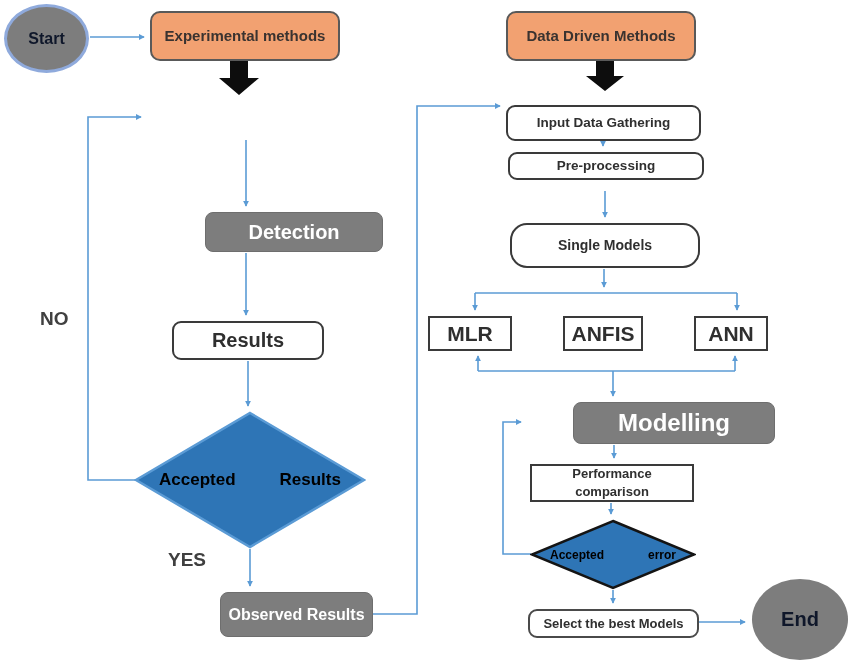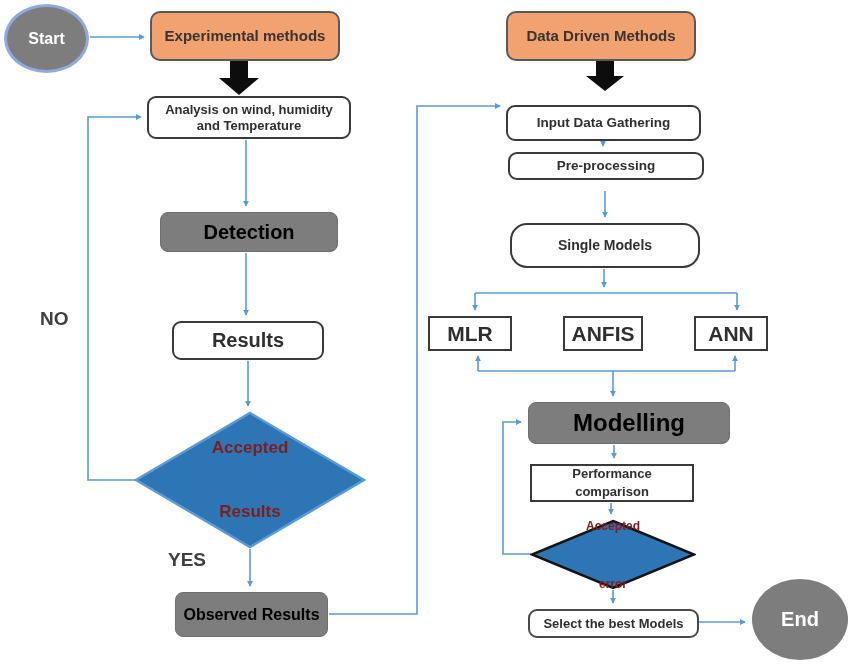--- a/index.html
+++ b/index.html
@@ -11,31 +11,31 @@
   .node{
     position:absolute;z-index:2;display:flex;align-items:center;justify-content:center;
     text-align:center;box-sizing:border-box;line-height:1.22;
   }
   .hdr{
     background:#f2a171;border:2px solid #595959;border-radius:10px;
     color:#3a3330;font-weight:bold;font-size:15px;
   }
   .whitebox{background:#ffffff;border:2px solid #3a3a3a;color:#2f2f2f;font-weight:600;}
   .rounded{border-radius:9px;}
-  .graybox{background:#7d7d7d;color:#000000;border-radius:8px;border:1px solid #6e6e6e;}
+  .graybox{background:#7d7d7d;color:#ffffff;border-radius:8px;border:1px solid #6e6e6e;margin-left:45px;}
   .oval{
-    background:#7d7d7d;color:#ffffff;border-radius:50%;font-weight:bold;
+    background:#7d7d7d;color:#0f172a;border-radius:50%;font-weight:bold;
   }
   .label{position:absolute;z-index:2;color:#404040;font-weight:600;}
   .dwrap{position:absolute;z-index:2;}
   .dwrap svg{display:block;}
   .dtext{
     position:absolute;left:0;top:0;width:100%;height:100%;z-index:3;
-    display:flex;flex-direction:column;align-items:center;justify-content:center;
-    color:#7f1d1d;font-weight:600;text-align:center;gap:44px;
+    display:flex;align-items:center;justify-content:center;
+    color:#000000;font-weight:600;text-align:center;gap:44px;
   }
 </style>
 </head>
 <body>
 
 <div class="canvas">
 
   <svg class="overlay" width="850" height="667" viewBox="0 0 850 667">
     <defs>
       <marker id="arr" markerWidth="7" markerHeight="7" refX="5.2" refY="3" orient="auto" markerUnits="userSpaceOnUse">
@@ -69,21 +69,20 @@
     <g fill="#0d0d0d">
       <polygon points="230,61 248,61 248,78 259,78 239,95 219,78 230,78"></polygon>
       <polygon points="596,61 614,61 614,76 624,76 605,91 586,76 596,76"></polygon>
     </g>
   </svg>
 
   <div class="node oval" style="left:4px;top:4px;width:85px;height:69px;font-size:16px;border:3px solid #8faadc;">Start</div>
 
   <div class="node hdr" style="left:150px;top:11px;width:190px;height:50px;">Experimental methods</div>
 
-  <div class="node whitebox rounded" style="left:147px;top:96px;width:204px;height:43px;font-size:13px;padding:2px 10px;">Analysis on wind, humidity and Temperature</div>
 
   <div class="node graybox" style="left:160px;top:212px;width:178px;height:40px;font-size:20px;font-weight:600;">Detection</div>
 
   <div class="node whitebox rounded" style="left:172px;top:321px;width:152px;height:39px;font-size:20px;">Results</div>
 
   <div class="dwrap" style="left:134px;top:411px;width:232px;height:138px;">
     <svg width="232" height="138" viewBox="0 0 232 138">
       <polygon points="116,2 230,69 116,136 2,69" fill="#2e75b6" stroke="#5b9bd5" stroke-width="2.5"></polygon>
     </svg>
     <div class="dtext" style="font-size:17px;">

